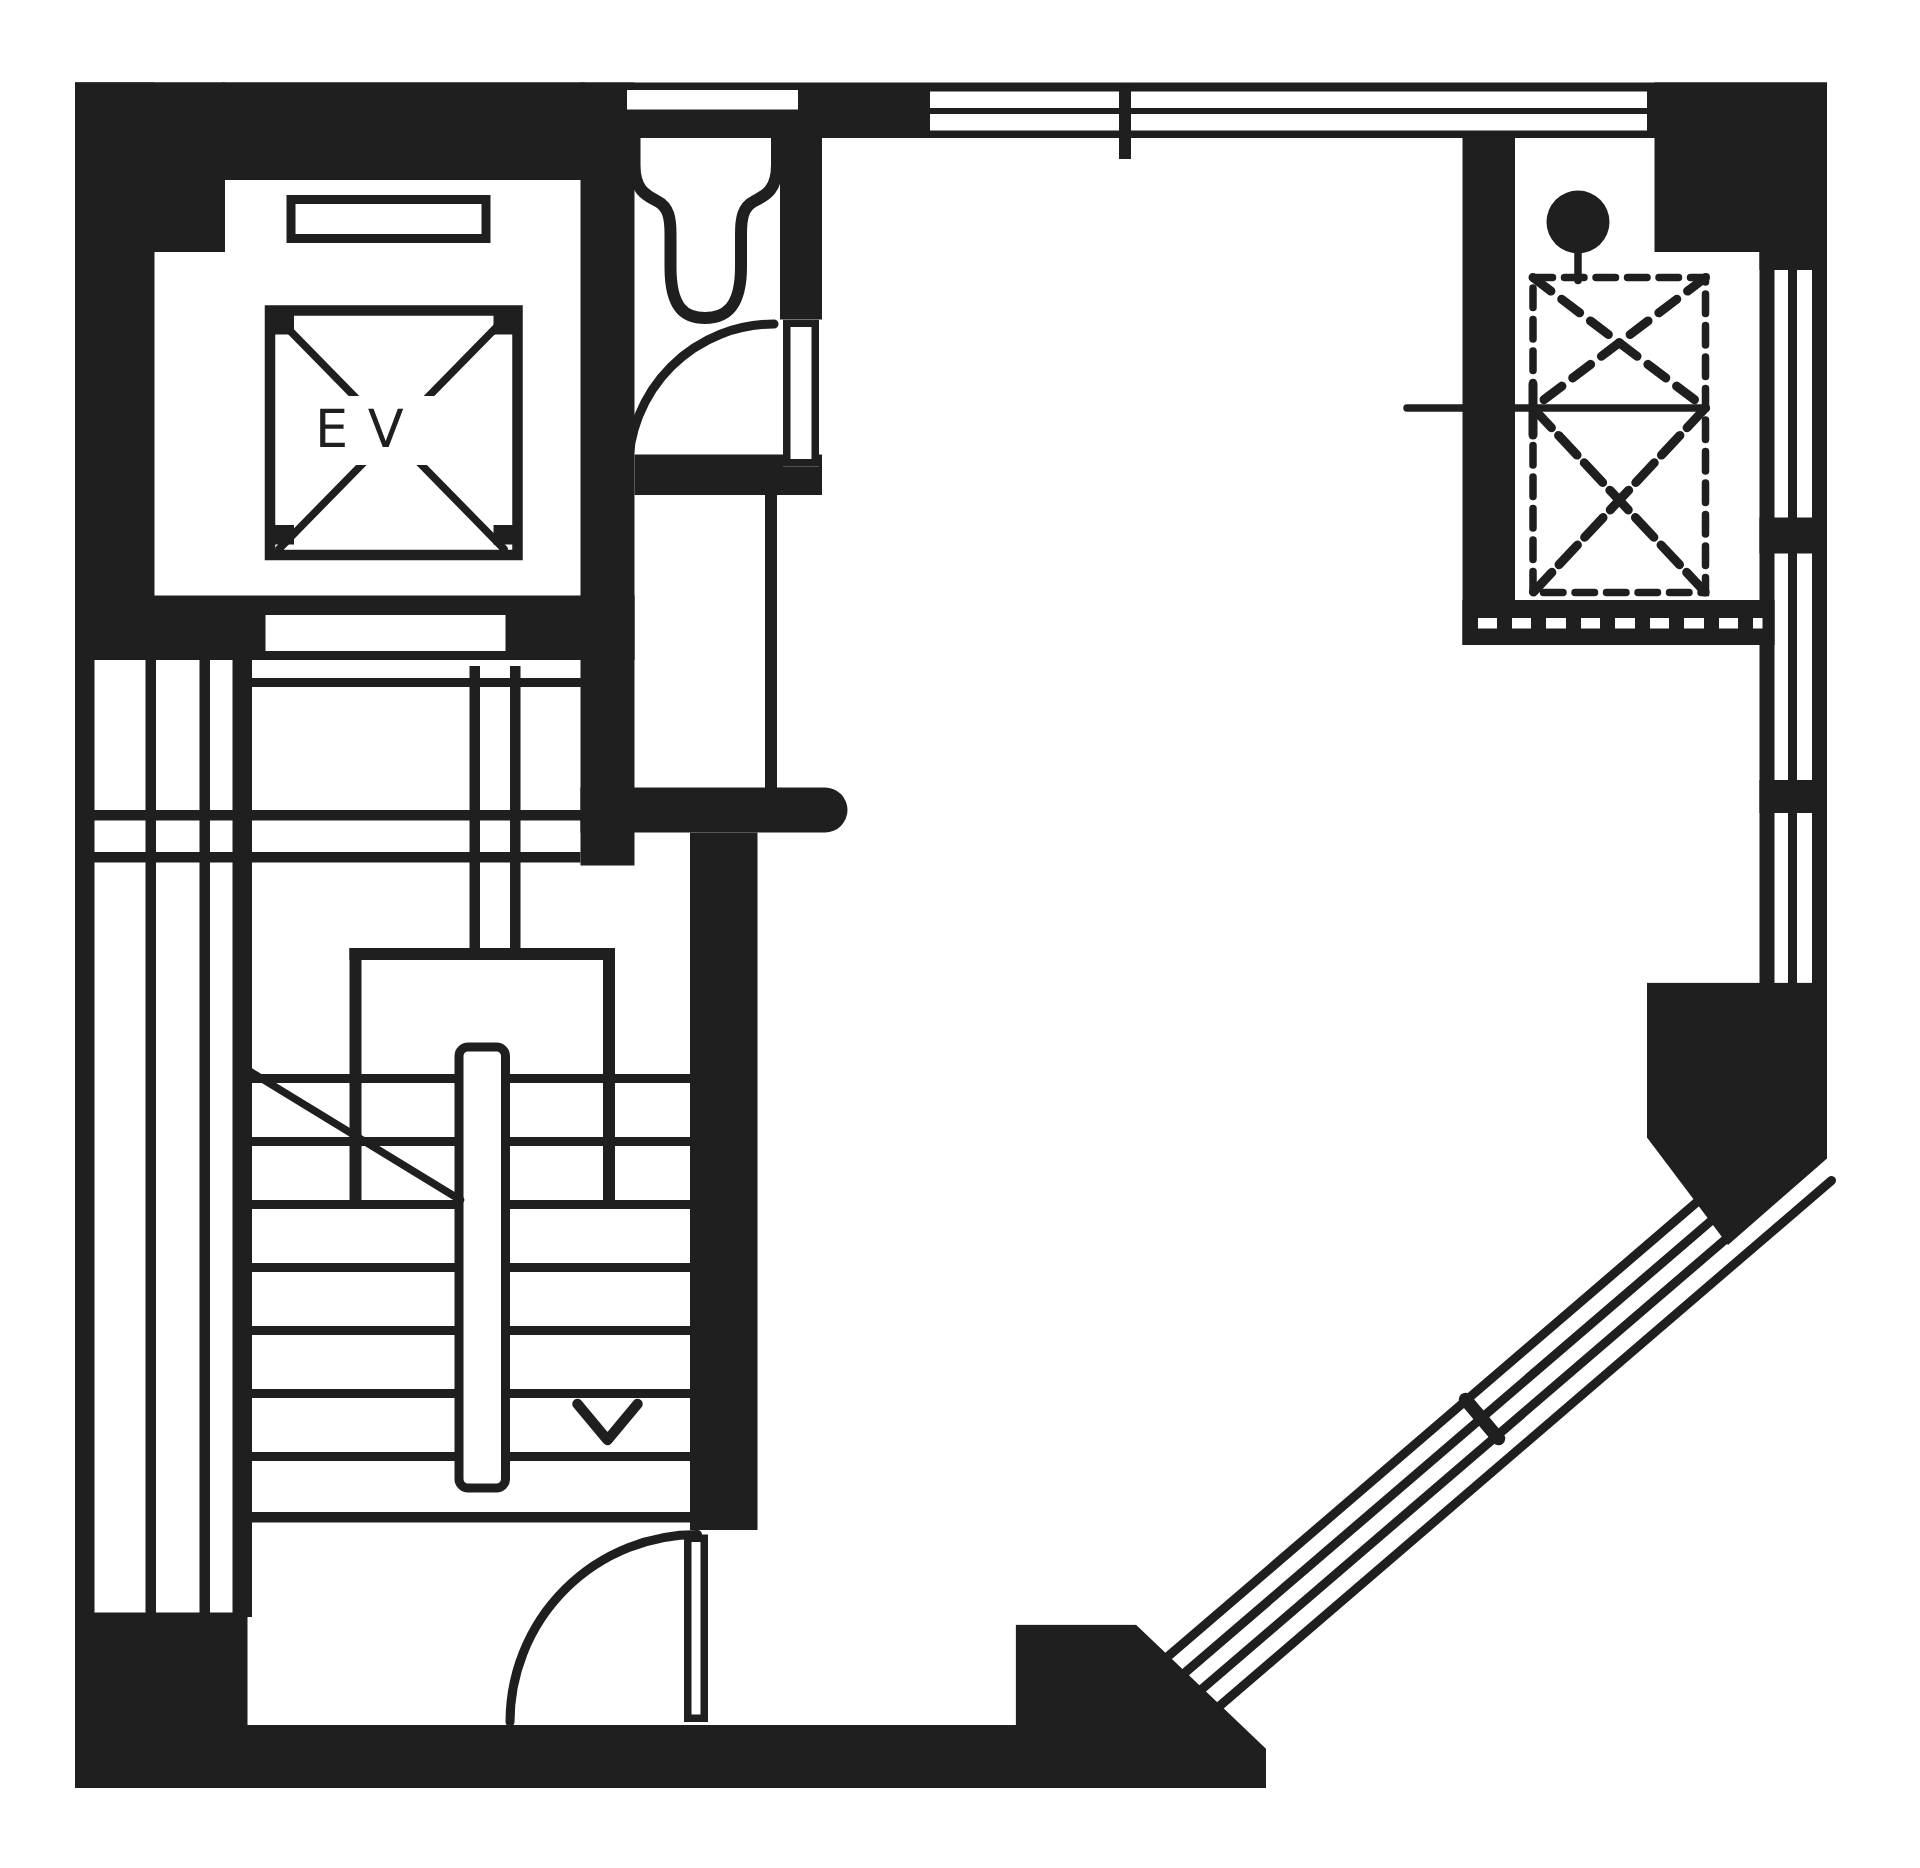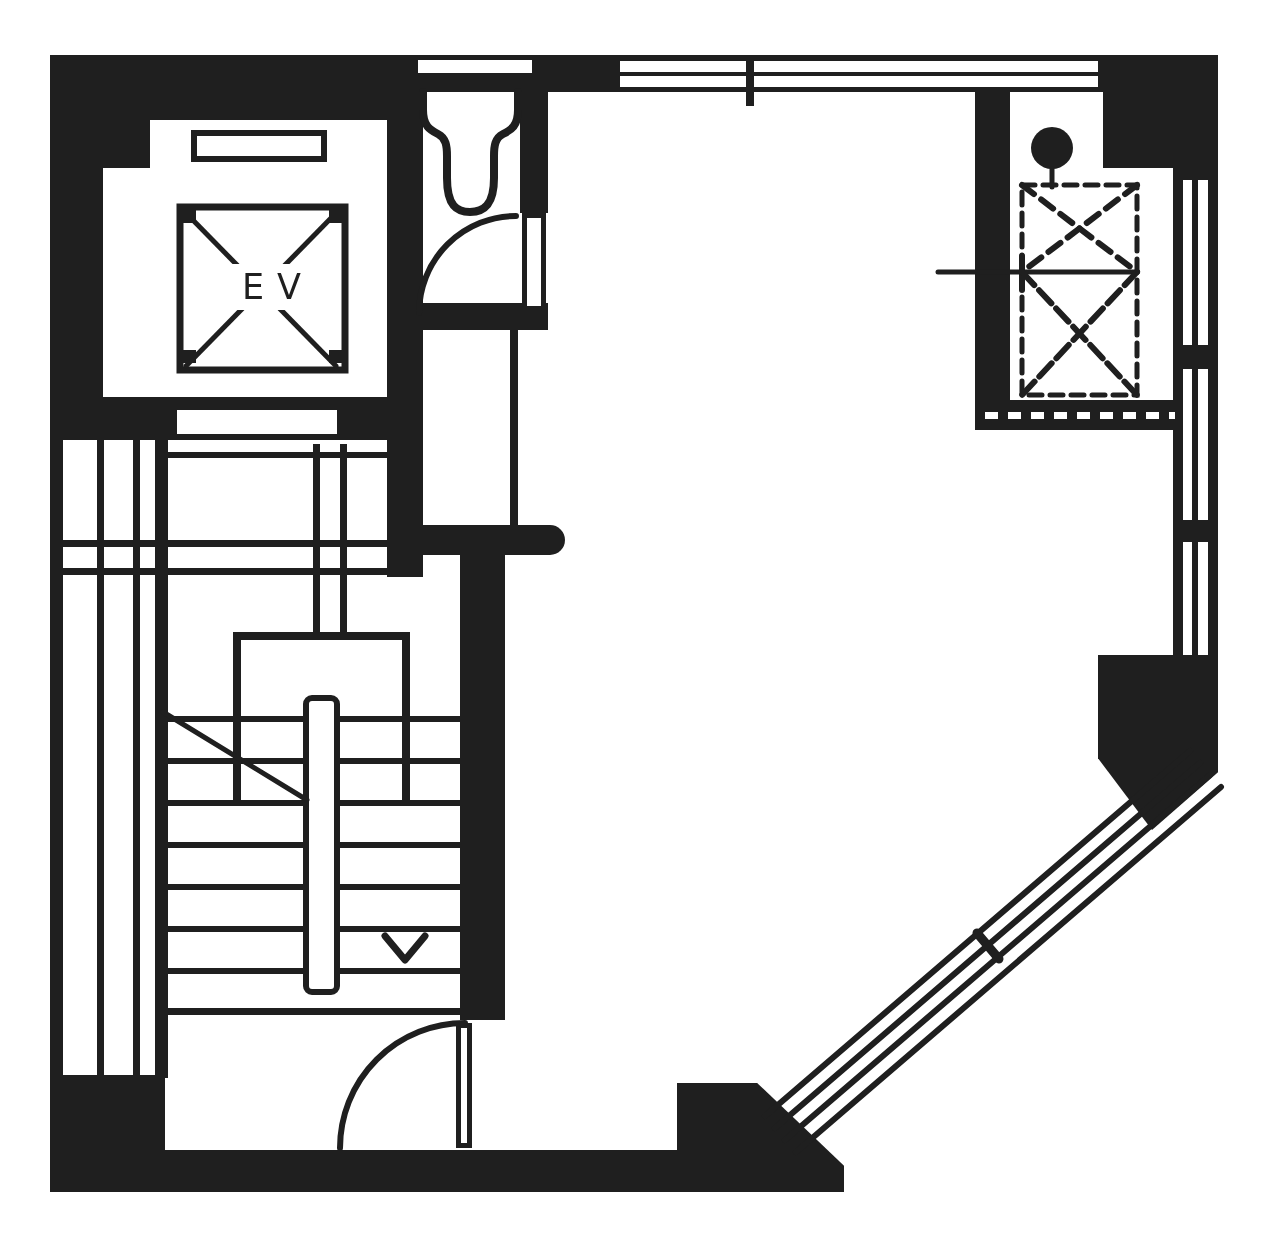--- a/index.html
+++ b/index.html
@@ -7,21 +7,21 @@
         font-family:"DejaVu Sans", sans-serif;}
   .ink{position:absolute;background:var(--ink,#1f1f1f);}
   .paper{position:absolute;background:var(--paper,#fff);}
   .outlined{position:absolute;background:var(--paper,#fff);border:6px solid var(--ink,#1f1f1f);box-sizing:border-box;}
   .thin{border-width:5px;}
   .rail{border-radius:9px;}
   .stub{border-radius:0 16px 16px 0;}
   .dashband{position:absolute;height:7px;
     background:repeating-linear-gradient(90deg,var(--paper,#fff) 0 13px,transparent 13px 23px);}
   #ev-label{position:absolute;left:210px;top:264px;width:104px;height:46px;line-height:46px;
-    text-align:right;font-size:35px;font-weight:500;letter-spacing:13px;color:var(--ink,#1f1f1f);
+    text-align:left;font-size:35px;font-weight:500;letter-spacing:13px;color:var(--ink,#1f1f1f);
     background:var(--paper,#fff);}
   svg{position:absolute;left:0;top:0;}
   svg *{vector-effect:none;}
 </style>
 </head>
 <body>
 
 <div class="plan">
 
   <div class="ink" style="left:50px;top:55px;width:1168px;height:37px"></div>

